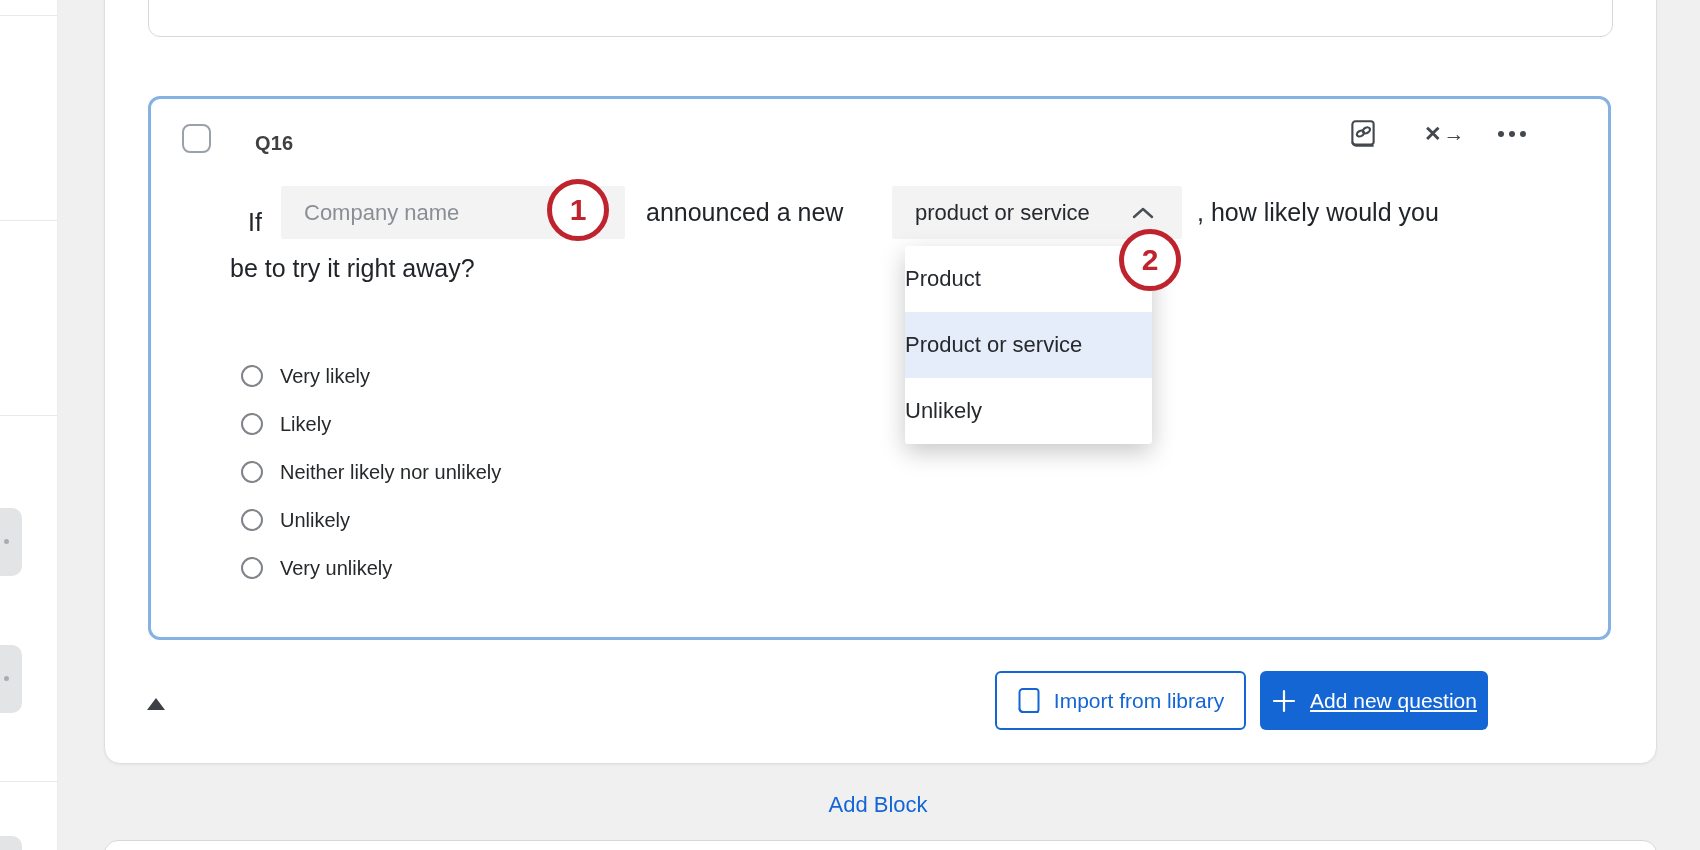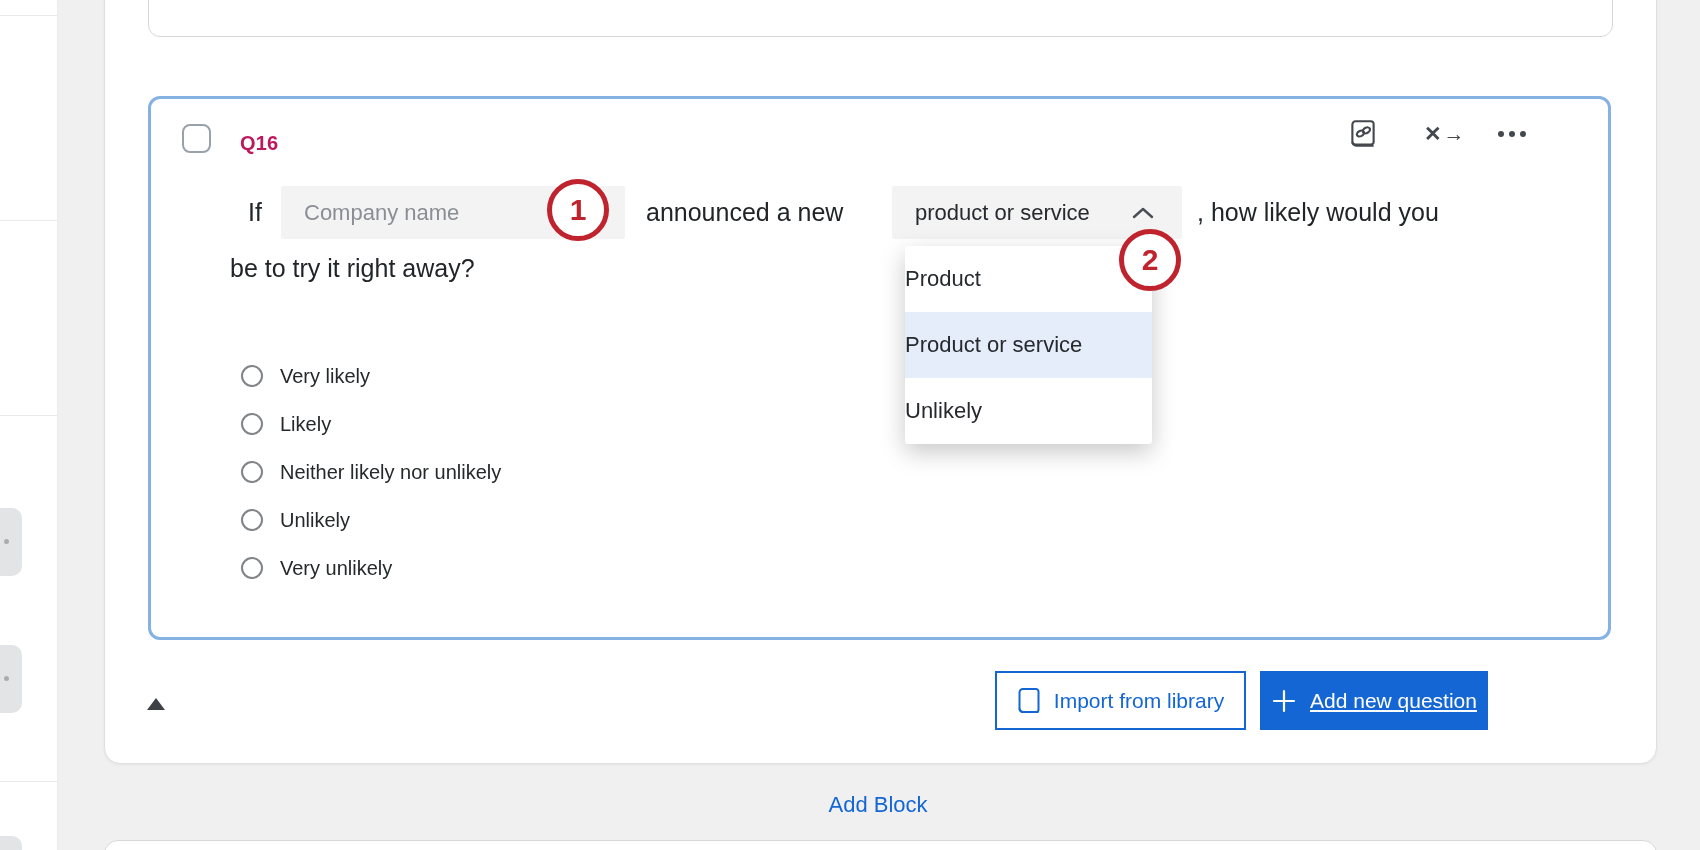--- a/index.html
+++ b/index.html
@@ -20,28 +20,28 @@
   
   .canvas-card{left:104px;top:-24px;width:1551px;height:786px;background:#fff;border:1px solid #dfdfdf;border-radius:16px;box-shadow:0 1px 3px rgba(0,0,0,.05);}
 
   
   .prev-card{left:148px;top:-44px;width:1463px;height:79px;background:#fff;border:1px solid #d6d7d8;border-radius:12px;}
 
   
   .q-card{left:148px;top:96px;width:1463px;height:544px;background:#fff;border:3px solid #85b1e3;border-radius:12px;box-sizing:border-box;}
 
   .q-checkbox{left:182px;top:124px;width:29px;height:29px;border:2px solid #9aa1ab;border-radius:8px;background:#fff;box-sizing:border-box;}
-  .q-id{left:240px;top:132px;font-size:20px;font-weight:700;color:#be185d;letter-spacing:.2px;}
+  .q-id{left:255px;top:132px;font-size:20px;font-weight:700;color:#404040;letter-spacing:.2px;}
   .icon-skip{left:1424px;top:122px;font-size:21px;letter-spacing:2px;color:#43484e;font-weight:600;}
   .dots{left:1498px;top:131px;display:flex;gap:5px;}
   .dots i{width:6px;height:6px;border-radius:50%;background:#43484e;display:block;}
 
   
   .q-text{font-size:25px;color:#212529;}
-  .t-if{left:248px;top:198px;}
+  .t-if{left:248px;top:208px;}
   .company-input{left:281px;top:186px;width:344px;height:53px;background:#f3f3f4;border-radius:2px;}
   .company-input .ph{position:absolute;left:23px;top:0;line-height:53px;font-size:22px;color:#8a8e94;}
   .t-mid{left:646px;top:198px;}
   .dd-btn{left:892px;top:186px;width:290px;height:53px;background:#f3f3f4;border-radius:2px;cursor:pointer;}
   .dd-btn .dd-val{position:absolute;left:23px;top:0;line-height:53px;font-size:22px;color:#26292d;}
   .dd-btn svg{position:absolute;right:28px;top:21px;}
   .t-suffix{left:1197px;top:198px;}
   .t-line2{left:230px;top:254px;}
 
   
@@ -57,21 +57,21 @@
 
   
   .opt{left:230px;height:28px;display:flex;align-items:center;margin-top:40px;}
   .radio{width:22px;height:22px;border:2px solid #808489;border-radius:50%;box-sizing:border-box;background:#fff;margin-left:11px;}
   .opt-label{margin-left:17px;font-size:20px;color:#26292b;}
 
   
   .collapse-tri{left:147px;top:698px;width:0;height:0;border-left:9px solid transparent;border-right:9px solid transparent;border-bottom:12px solid #3d4145;cursor:pointer;}
 
   
-  .btn{display:flex;align-items:center;justify-content:center;gap:13px;border-radius:0;box-sizing:border-box;cursor:pointer;font-size:21px;}
+  .btn{display:flex;align-items:center;justify-content:center;gap:13px;border-radius:6px;box-sizing:border-box;cursor:pointer;font-size:21px;}
   .btn-import{left:995px;top:671px;width:251px;height:59px;background:#fff;border:2px solid #1366d4;color:#1366d4;}
   .btn-add{left:1260px;top:671px;width:228px;height:59px;background:#1366d4;color:#fff;text-decoration:underline;}
 
   
   .add-block{left:778px;top:792px;width:200px;text-align:center;font-size:22px;color:#1366d4;cursor:pointer;}
   .next-card{left:104px;top:840px;width:1551px;height:40px;background:#fff;border:1px solid #d8d8d8;border-radius:14px 14px 0 0;}
 </style>
 </head>
 <body>
 

